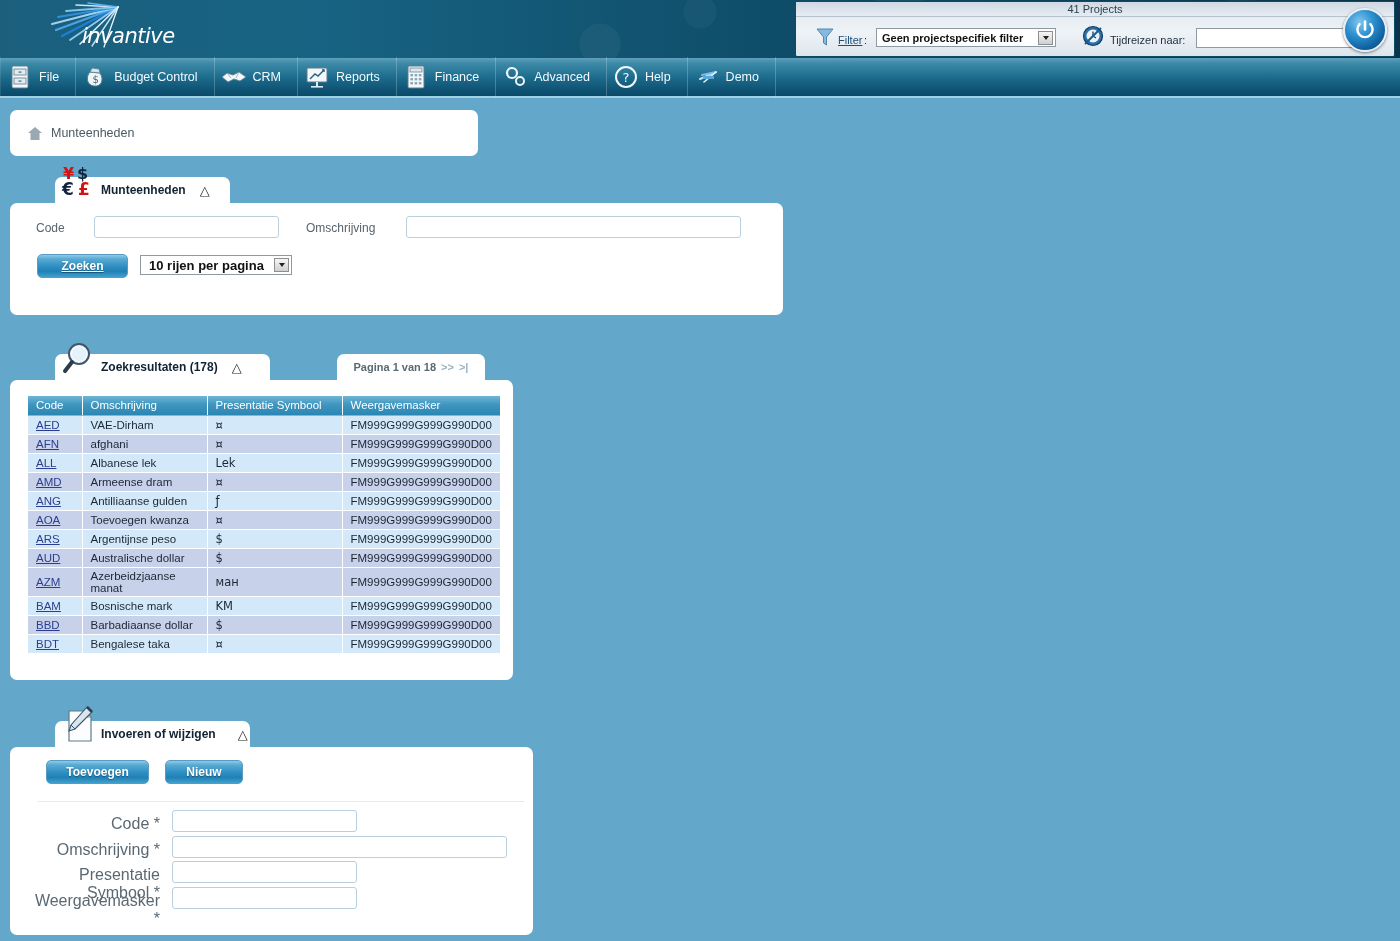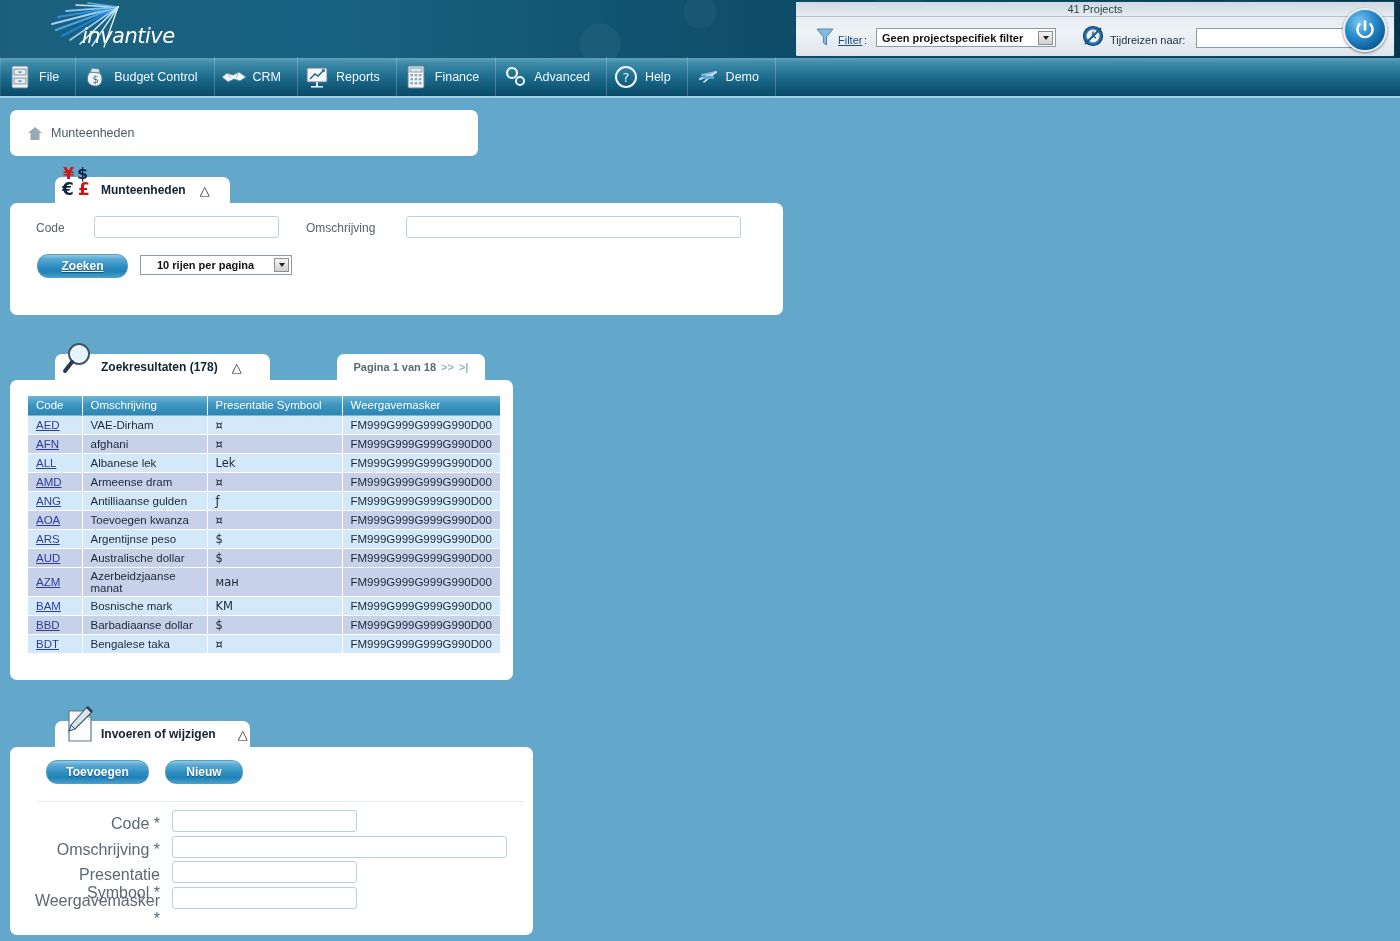--- a/index.html
+++ b/index.html
@@ -128,29 +128,29 @@
   #searchPanel { left:10px; top:203px; width:773px; height:112px; }
   .lbl { position:absolute; font-size:12px; color:#57646d; }
   .txt { position:absolute; background:#fff; border:1px solid #b9cfdd; border-radius:3px; height:22px; }
 
   .btn {
     display:inline-flex; align-items:center; justify-content:center;
     height:24px; padding:0 18px; cursor:pointer;
     font-size:12px; font-weight:bold; color:#fff;
     text-shadow:0 1px 1px rgba(0,0,0,.35);
     border:1px solid #5a9cc1;
-    border-radius:11px;
+    border-radius:5px;
     background:linear-gradient(180deg,#8fcbe6 0%, #59aad4 18%, #2f8fc2 52%, #2181b6 75%, #3fa0cd 100%);
   }
   .btn u { text-decoration:underline; }
 
   .dropdown {
     position:absolute; background:#fff; border:1px solid #8d9aa4;
-    height:20px; font-size:11px; font-weight:bold; color:#111;
-    padding:0 24px 0 16px; line-height:19px; white-space:nowrap; overflow:hidden;
+    height:20px; font-size:13px; font-weight:bold; color:#111;
+    padding:0 24px 0 8px; line-height:19px; white-space:nowrap; overflow:hidden;
   }
 
   
   #resultsPanelTab { left:55px; top:354px; width:215px; }
   #pagerTab {
     position:absolute; left:337px; top:354px; width:148px; height:26px;
     background:#fff; border-radius:7px 7px 0 0; z-index:3;
     display:flex; align-items:center; justify-content:center;
   }
   .pager-text { font-size:11px; font-weight:bold; color:#5a6a73; }

